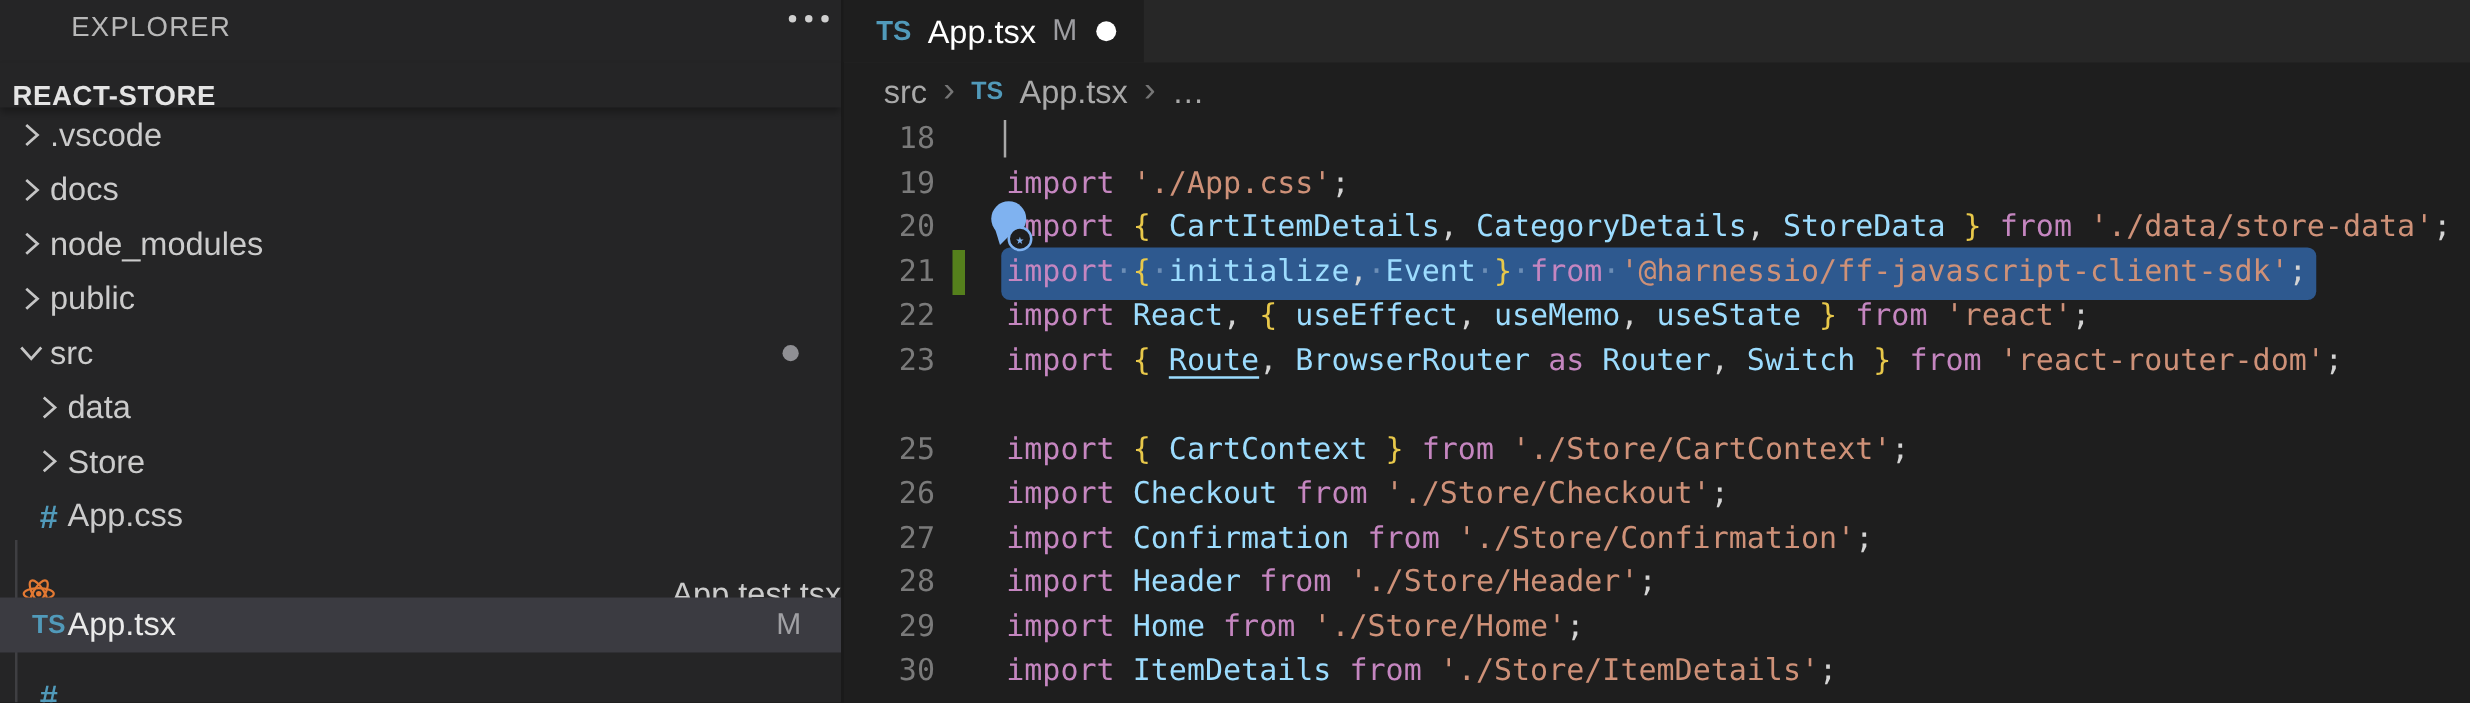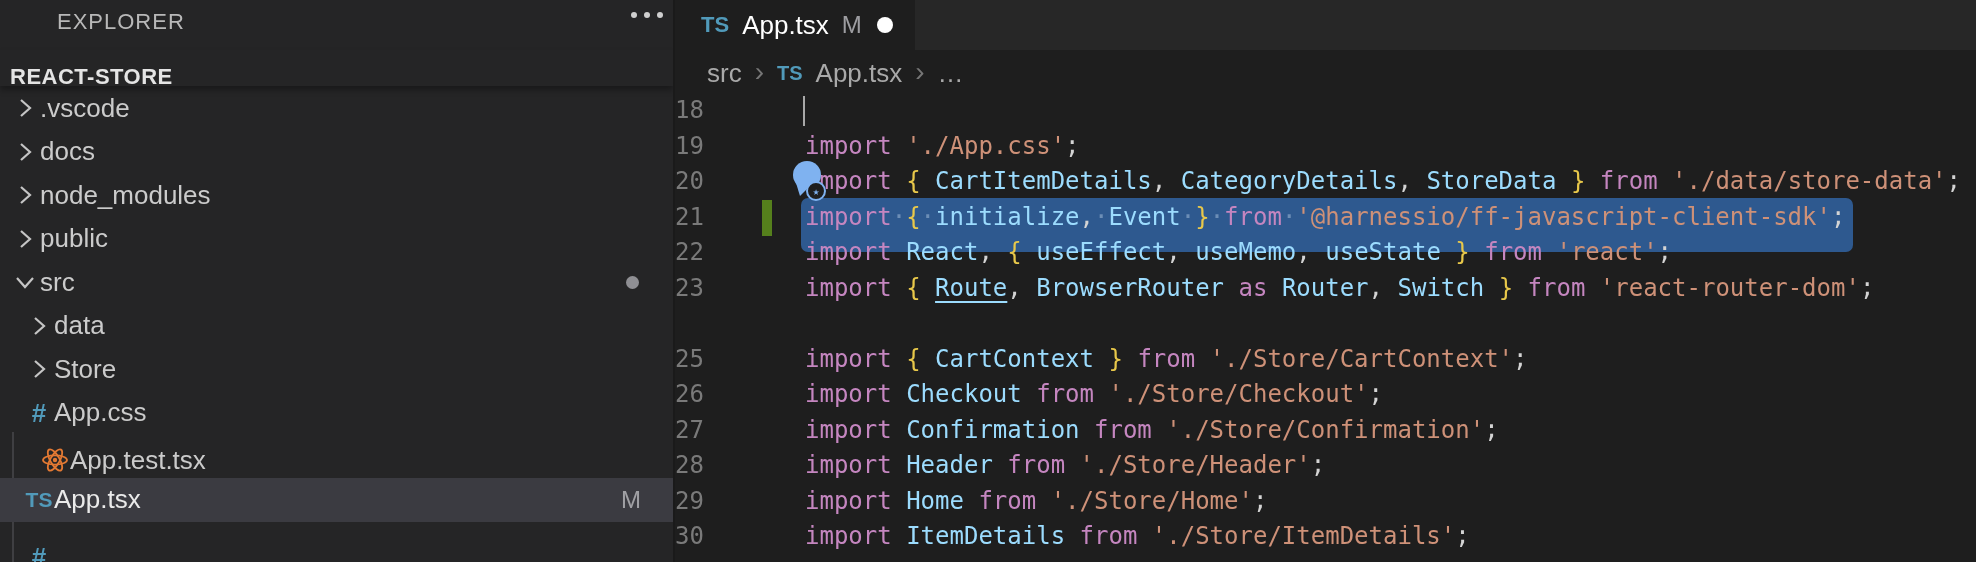--- a/index.html
+++ b/index.html
@@ -46,28 +46,28 @@
   .breadcrumbs{position:absolute;left:0;top:50px;right:0;height:47px;display:flex;align-items:center;
                padding-left:32px;gap:13px;font-size:26px;color:#a9a9a9;}
   .breadcrumbs .sep{color:#767676;font-size:28px;transform:translateY(-2px);}
   .breadcrumbs .ts{font-size:20px;font-weight:bold;color:var(--blue);}
   .crumb{cursor:pointer;}
 
   
   .code{position:absolute;left:0;top:93px;right:0;bottom:0;overflow:hidden;
         font-family:"DejaVu Sans Mono",monospace;font-size:24px;}
   .line{position:absolute;left:0;width:100%;height:36px;line-height:35.5px;white-space:pre;}
-  .ln{position:absolute;left:0;top:0;width:73px;text-align:left;color:var(--linenum);}
+  .ln{position:absolute;left:0;top:0;width:73px;text-align:right;color:var(--linenum);}
   .txt{position:absolute;left:130px;top:0;}
   .added-bar{position:absolute;left:87px;top:0;width:10px;height:36px;background:var(--added);cursor:pointer;}
   .caret{position:absolute;left:128px;top:3px;width:2px;height:30px;background:#a8a8a8;}
   .k{color:var(--kw);} .i{color:var(--id);} .b{color:var(--brace);} .p{color:var(--punct);} .s{color:var(--str);}
   .iu{color:var(--id);text-decoration:underline;text-underline-offset:5px;text-decoration-thickness:2px;}
   .selwrap{display:inline-block;background:var(--sel);border-radius:7px;
-           padding:2px 8px 17px 4px;margin:-2px 16px -3px -4px;}
+           padding:2px 8px 5px 4px;margin:-2px 16px -3px -4px;}
   .ws{font-style:normal;color:rgba(210,228,248,.38);}
   .pointer-balloon{position:absolute;left:116px;top:68px;z-index:5;cursor:pointer;}
 </style>
 </head>
 <body>
 
 <aside class="sidebar">
   <div class="sb-header">
     <span class="sb-title">EXPLORER</span>
     <span class="more">
@@ -137,21 +137,21 @@
           </svg>
         </span>
         <span class="label">data</span>
       </div>
       <div class="row" style="top: 304.5px; padding-left: 24px;">
         <span class="tw">
           <span class="ico-hash">#</span>
         </span>
         <span class="label">App.css</span>
       </div>
-      <div class="row" style="top: 352px; padding-left: 40px;">
+      <div class="row" style="top: 367px; padding-left: 16px; justify-content: space-between;">
         <span class="tw">
           <svg width="30" height="30" viewBox="0 0 30 30">
             <ellipse cx="15" cy="15" rx="12" ry="4.6" fill="none" stroke="var(--orange)" stroke-width="1.8" transform="rotate(0 15 15)"></ellipse>
             <ellipse cx="15" cy="15" rx="12" ry="4.6" fill="none" stroke="var(--orange)" stroke-width="1.8" transform="rotate(60 15 15)"></ellipse>
             <ellipse cx="15" cy="15" rx="12" ry="4.6" fill="none" stroke="var(--orange)" stroke-width="1.8" transform="rotate(120 15 15)"></ellipse>
             <circle cx="15" cy="15" r="2.2" fill="var(--orange)"></circle>
           </svg>
         </span>
         <span class="label">App.test.tsx</span>
       </div>

